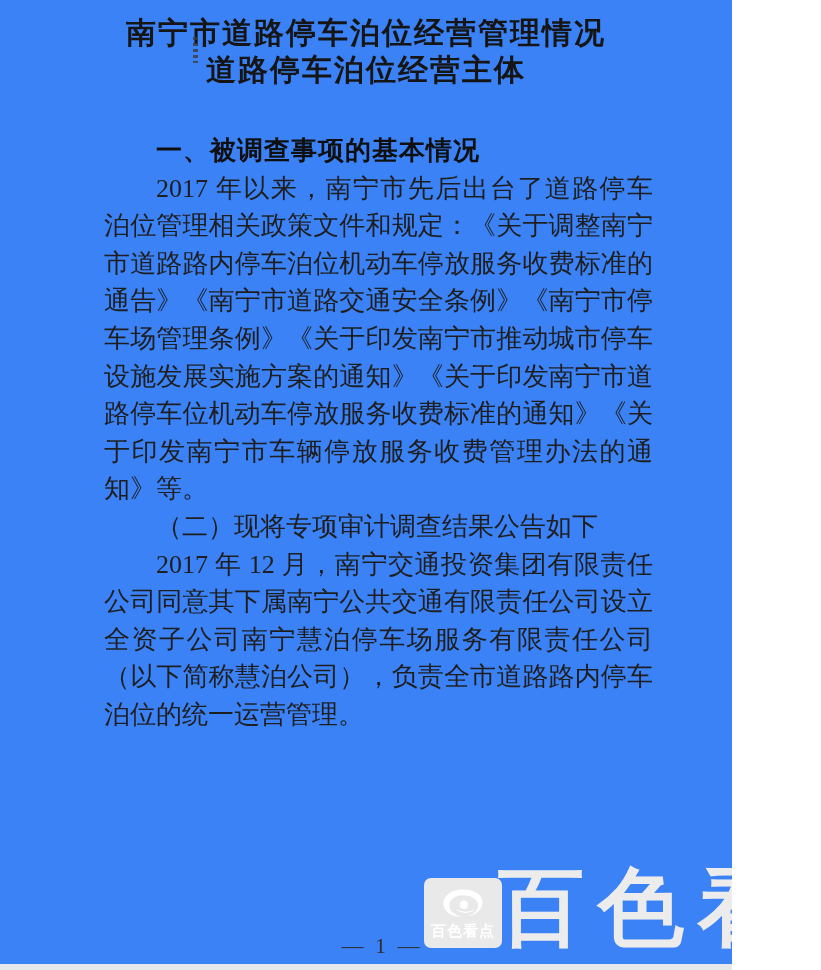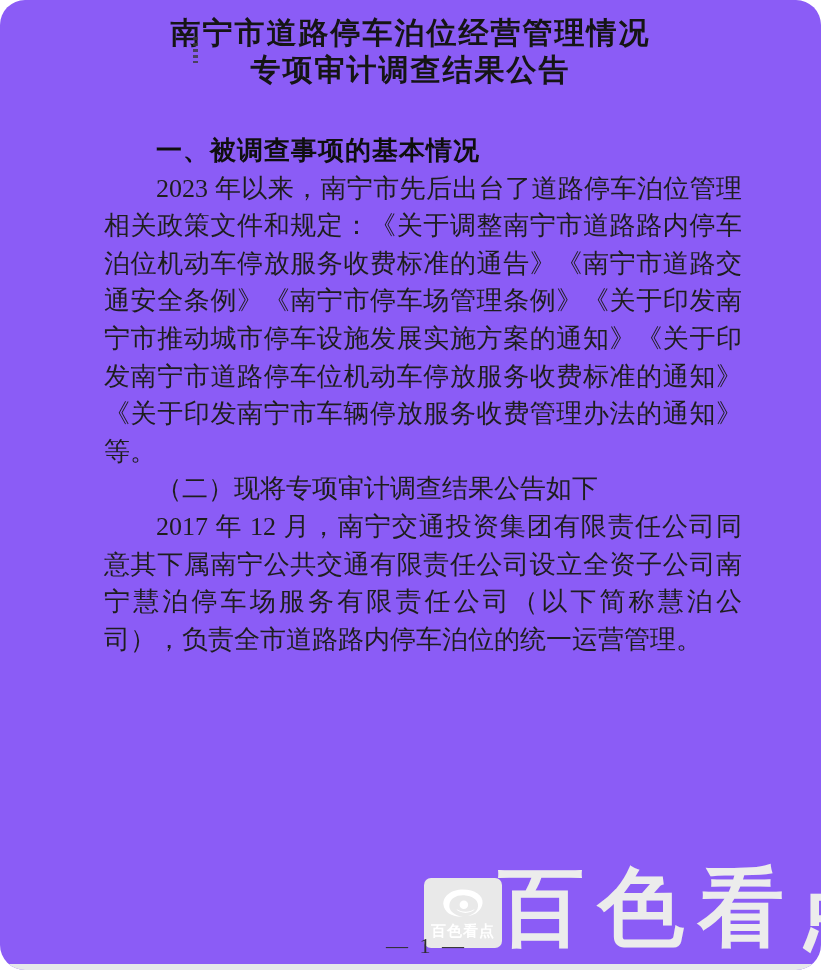--- a/index.html
+++ b/index.html
@@ -1,22 +1,21 @@
 <!DOCTYPE html>
 <html><head>
 <meta charset="utf-8">
 <style>
   html,body{margin:0;padding:0;background:#ffffff;}
   .page{
     position:relative;
-    width:821px;height:970px;
-    background:#8b5cf6;
+    width:732px;height:970px;
+    background:#3b82f6;
     overflow:hidden;
     font-family:"Liberation Serif",serif;
-    border-radius:25px;
   }
   
   .artifact{
     position:absolute;left:193px;top:37px;width:5px;height:26px;
     background:repeating-linear-gradient(to bottom,#3a3a3a 0 3px,transparent 3px 6px);
     opacity:.8;
   }
   .title{
     margin:14px 0 0 0;
     text-align:center;
@@ -92,26 +91,26 @@
 </style>
 </head>
 <body>
 
 <div class="page">
 
   <div class="artifact"></div>
 
   <h1 class="title">
     <span>南宁市道路停车泊位经营管理情况</span>
-    <span>专项审计调查结果公告</span>
+    <span>道路停车泊位经营主体</span>
   </h1>
 
   <div class="content">
     <p class="h1">一、被调查事项的基本情况</p>
-    <p class="body">2023 年以来，南宁市先后出台了道路停车泊位管理相关政策文件和规定：《关于调整南宁市道路路内停车泊位机动车停放服务收费标准的通告》《南宁市道路交通安全条例》《南宁市停车场管理条例》《关于印发南宁市推动城市停车设施发展实施方案的通知》《关于印发南宁市道路停车位机动车停放服务收费标准的通知》《关于印发南宁市车辆停放服务收费管理办法的通知》等。</p>
+    <p class="body">2017 年以来，南宁市先后出台了道路停车泊位管理相关政策文件和规定：《关于调整南宁市道路路内停车泊位机动车停放服务收费标准的通告》《南宁市道路交通安全条例》《南宁市停车场管理条例》《关于印发南宁市推动城市停车设施发展实施方案的通知》《关于印发南宁市道路停车位机动车停放服务收费标准的通知》《关于印发南宁市车辆停放服务收费管理办法的通知》等。</p>
     <p class="h2">（二）现将专项审计调查结果公告如下</p>
     <p class="body">2017 年 12 月，南宁交通投资集团有限责任公司同意其下属南宁公共交通有限责任公司设立全资子公司南宁慧泊停车场服务有限责任公司（以下简称慧泊公司），负责全市道路路内停车泊位的统一运营管理。</p>
   </div>
 
   <div class="wm-badge">
     <svg class="wm-icon" viewBox="0 0 60 40" xmlns="http://www.w3.org/2000/svg">
       <path fill="#ffffff" d="M30 3 C16 3 6 11 7 21 C8 30 18 36 30 35 C20 34 13 28 14 21 C15 13 23 9 33 10 C44 11 50 18 47 26 C45 30 41 33 36 34 C45 33 52 27 53 19 C54 10 44 3 30 3 Z"></path>
       <circle fill="#ffffff" cx="31" cy="21" r="5"></circle>
       <path fill="#ffffff" d="M22 26 C28 30 38 30 44 26 C40 32 26 32 22 26 Z"></path>
     </svg>

